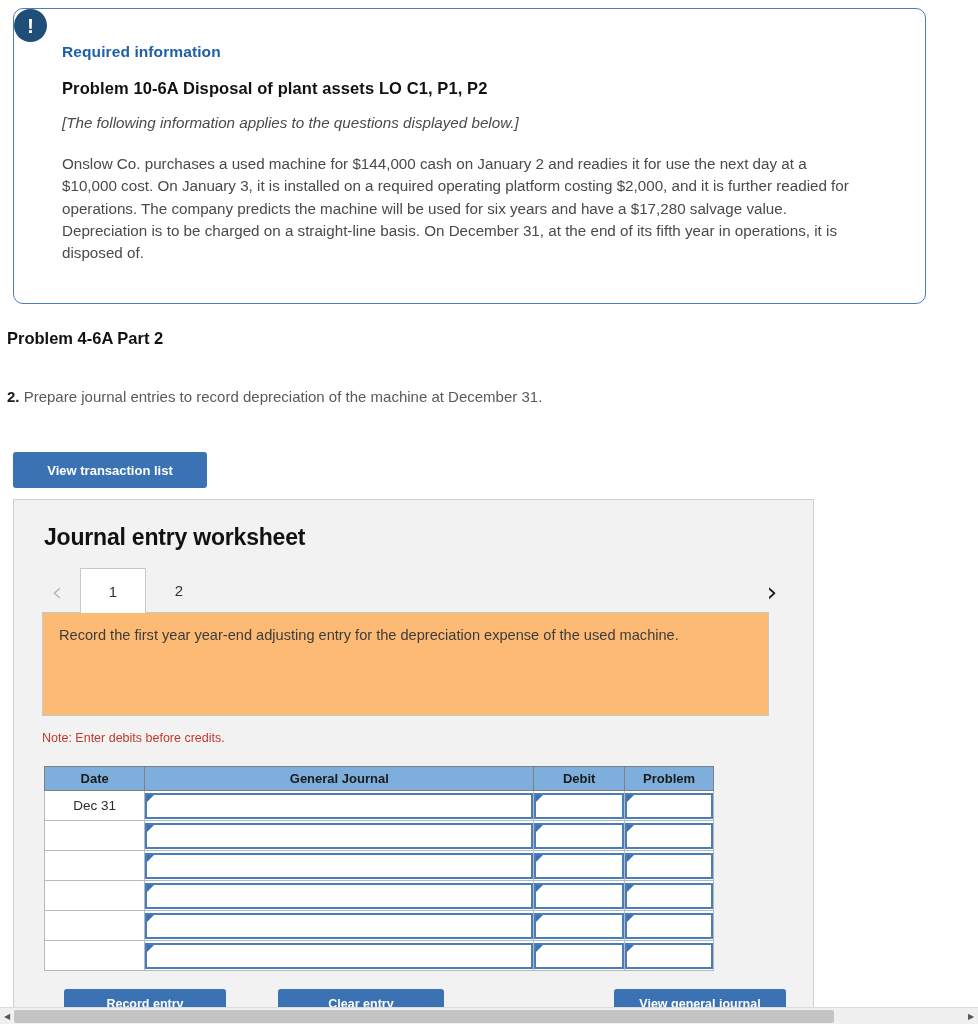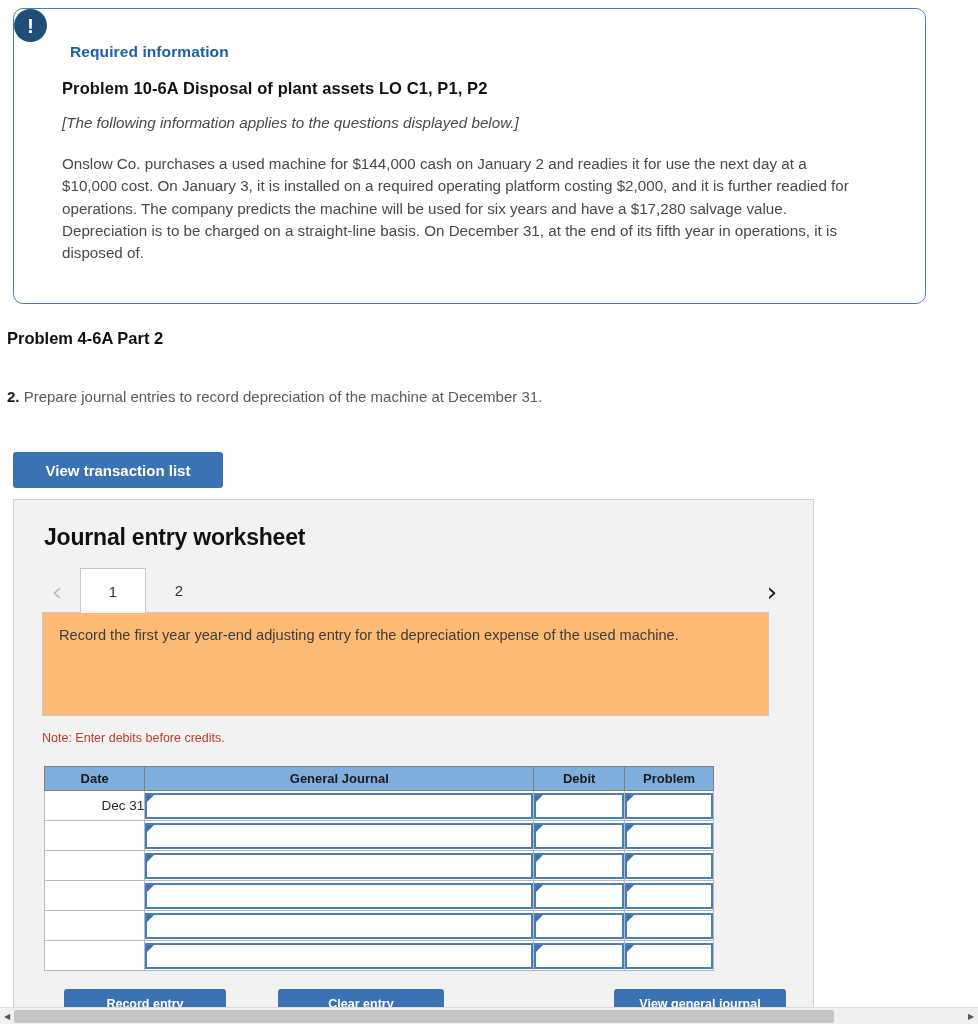--- a/index.html
+++ b/index.html
@@ -31,21 +31,21 @@
     color: #ffffff;
     display: flex; align-items: center; justify-content: center;
     font-size: 21px; font-weight: bold; line-height: 1;
     z-index: 5;
   }
   .info-inner { padding: 34px 40px 0 48px; }
   .req-label {
     color: #1f5fa8;
     font-weight: bold;
     font-size: 15.5px;
-    margin: 0 0 18px 8px;
+    margin: 0 0 18px 0;
     letter-spacing: 0.1px;
   }
   .prob-title {
     color: #111111;
     font-weight: bold;
     font-size: 16.5px;
     margin: 0 0 16px 0;
     letter-spacing: 0.1px;
   }
   .applies {
@@ -80,22 +80,22 @@
     border: none;
     font-family: "Liberation Sans", sans-serif;
     font-weight: bold;
     cursor: pointer;
     border-radius: 3px;
     text-align: center;
     white-space: nowrap;
   }
   .btn-transaction {
     position: absolute; left: 13px; top: 452px;
-    width: 210px; height: 36px;
-    font-size: 15px;
+    width: 194px; height: 36px;
+    font-size: 13px;
   }
 
   
   .panel {
     position: absolute;
     left: 13px; top: 499px;
     width: 801px; height: 514px;
     background: #f2f2f2;
     border: 1px solid #d0d0d0;
     border-bottom: none;
@@ -183,21 +183,21 @@
   .col-debit  { width: 87px; }
   .col-credit { width: 85px; }
 
   .jtable td {
     border: 1px solid #b8b8b8;
     height: 30px;
     padding: 0;
     vertical-align: middle;
   }
   .cell-date {
-    text-align: right;
+    text-align: center;
     font-size: 13.5px;
     color: #2a2a2a;
     background: #ffffff;
   }
   .cell-input { position: relative; padding: 2px 1px; }
   .inputbox {
     position: relative;
     width: 100%; height: 26px;
     border: 2px solid #4a7ebb;
     background: #ffffff;

